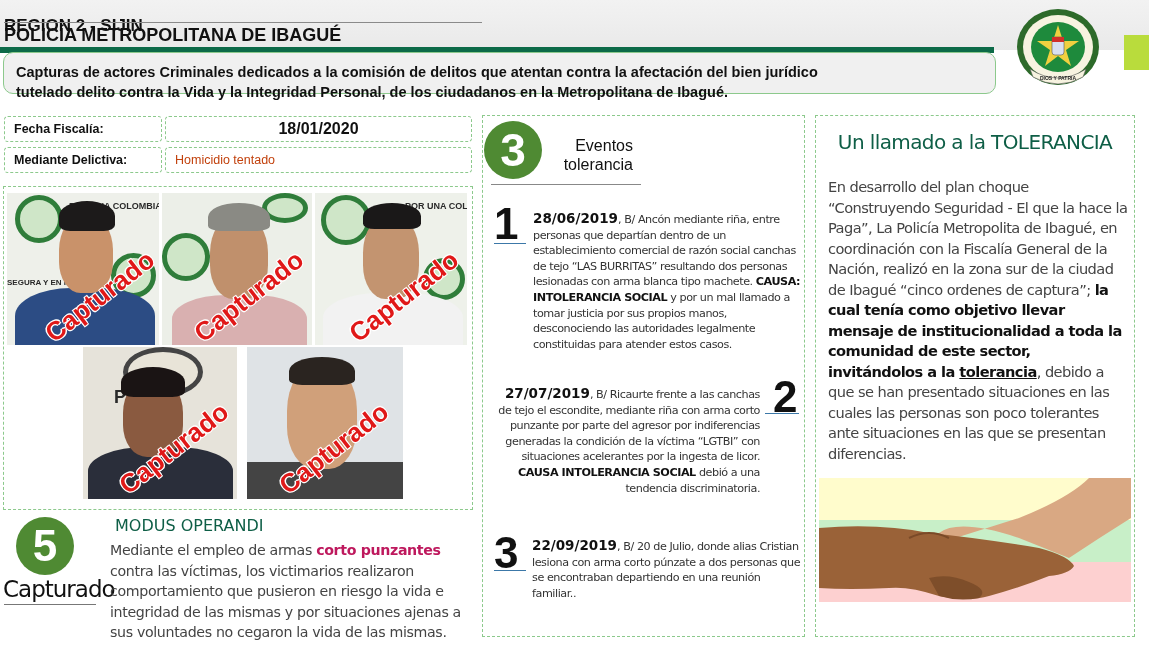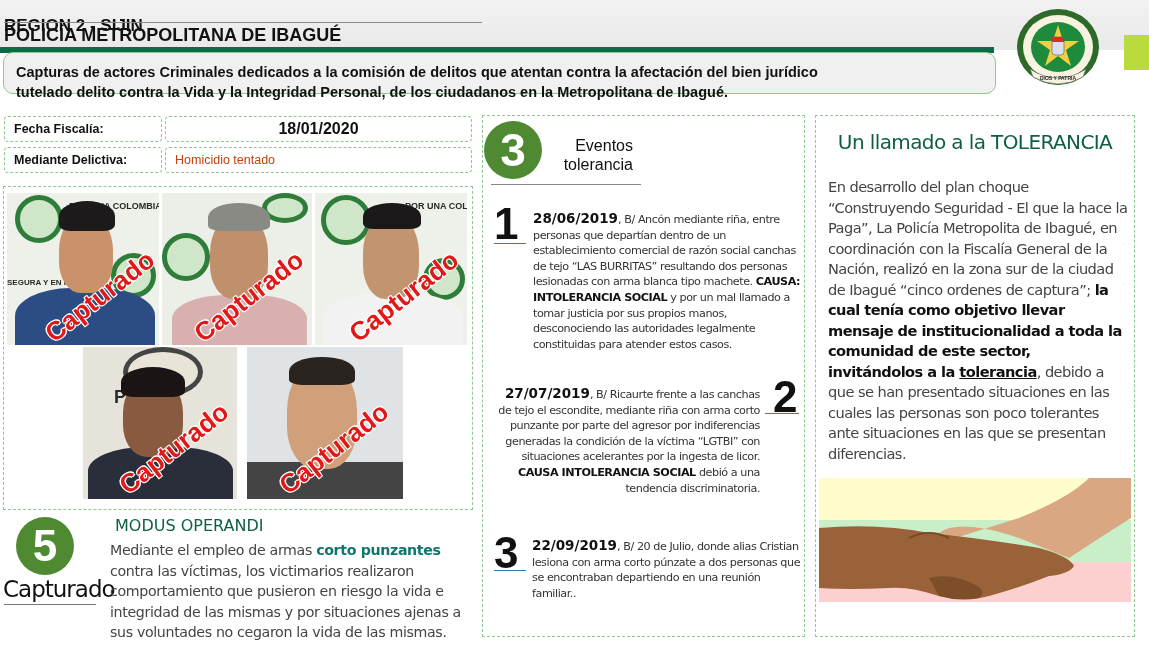--- a/index.html
+++ b/index.html
@@ -89,21 +89,21 @@
   .capturas-rule { position: absolute; left: 4px; top: 604px; width: 92px; height: 1px; background: #777; }
   .modus-title {
     position: absolute; left: 115px; top: 516px; font-size: 16px; color: #0e5e46;
     font-family: "DejaVu Sans", sans-serif;
   }
   .modus-text {
     position: absolute; left: 110px; top: 540px; width: 370px;
     font-size: 14.2px; line-height: 20.5px; color: #444;
     font-family: "DejaVu Sans", sans-serif; letter-spacing: -0.35px;
   }
-  .modus-text b { color: #0f766e; }
+  .modus-text b { color: #be185d; }
 
   
   .events-box {
     position: absolute; left: 482px; top: 115px; width: 323px; height: 522px;
     border: 1px dashed #8cc98c; background: #fff;
   }
   .events-title {
     position: absolute; left: 541px; top: 136px; width: 92px; text-align: right;
     font-weight: normal; font-size: 16px; line-height: 19px; color: #111;
   }

